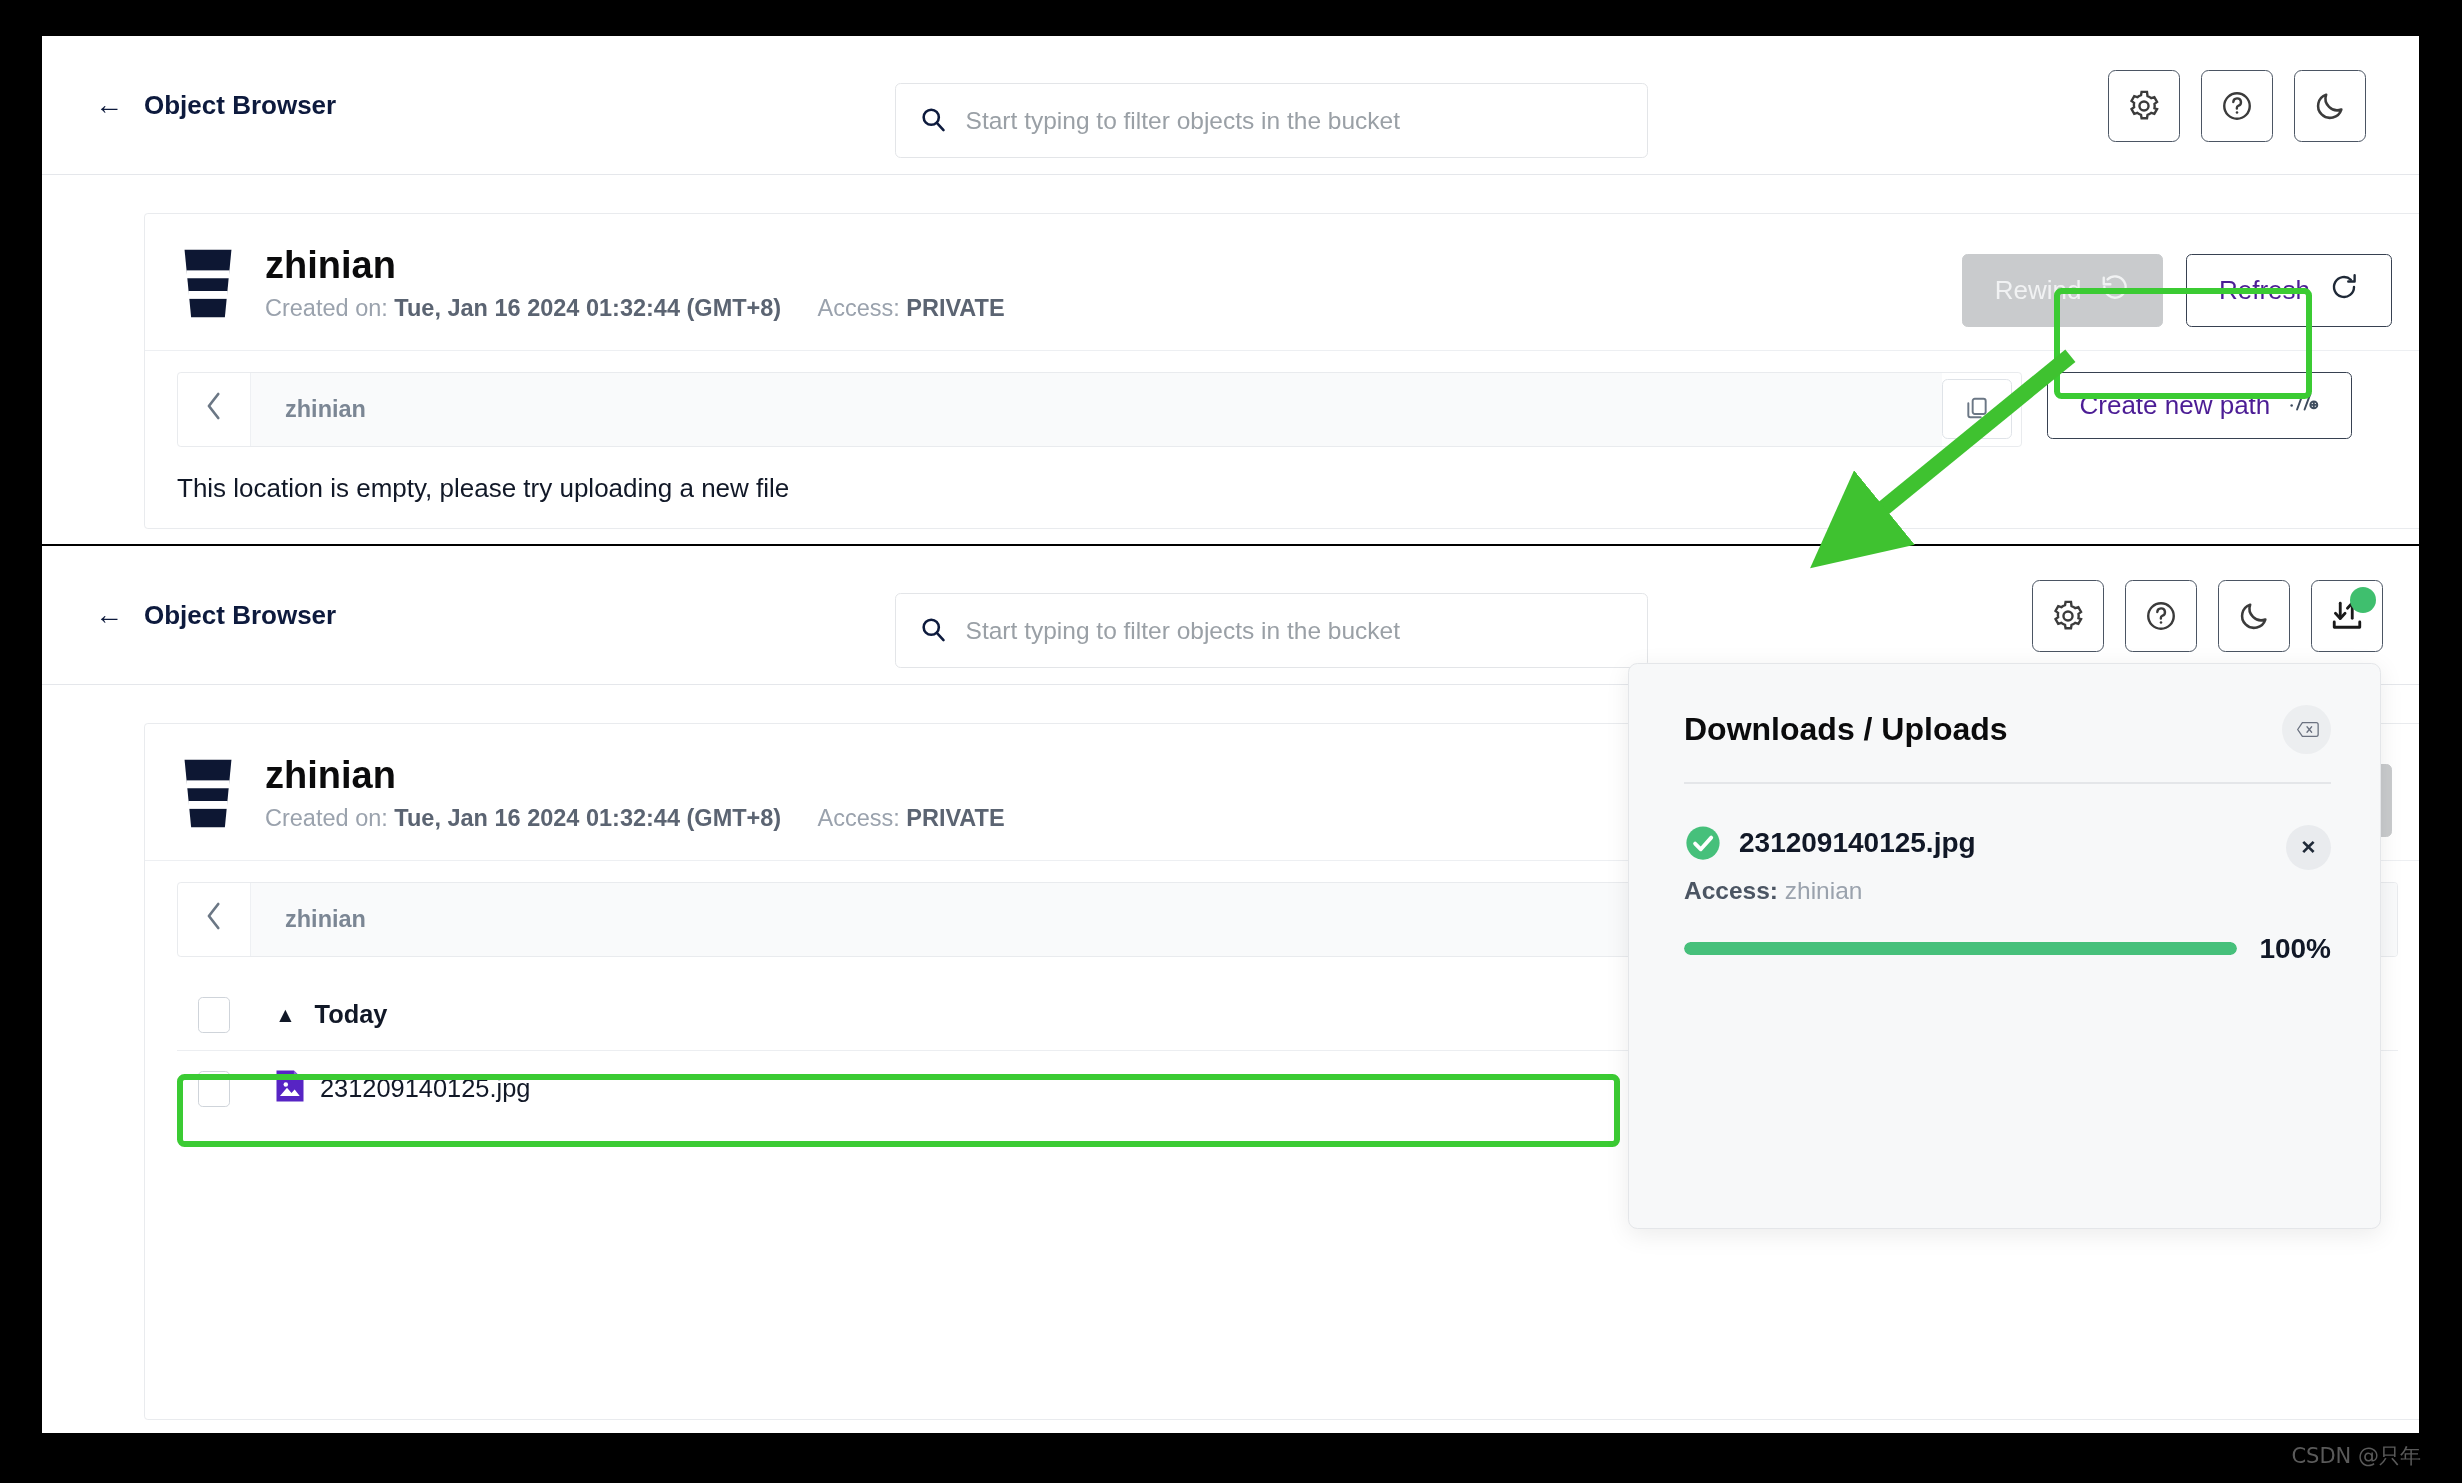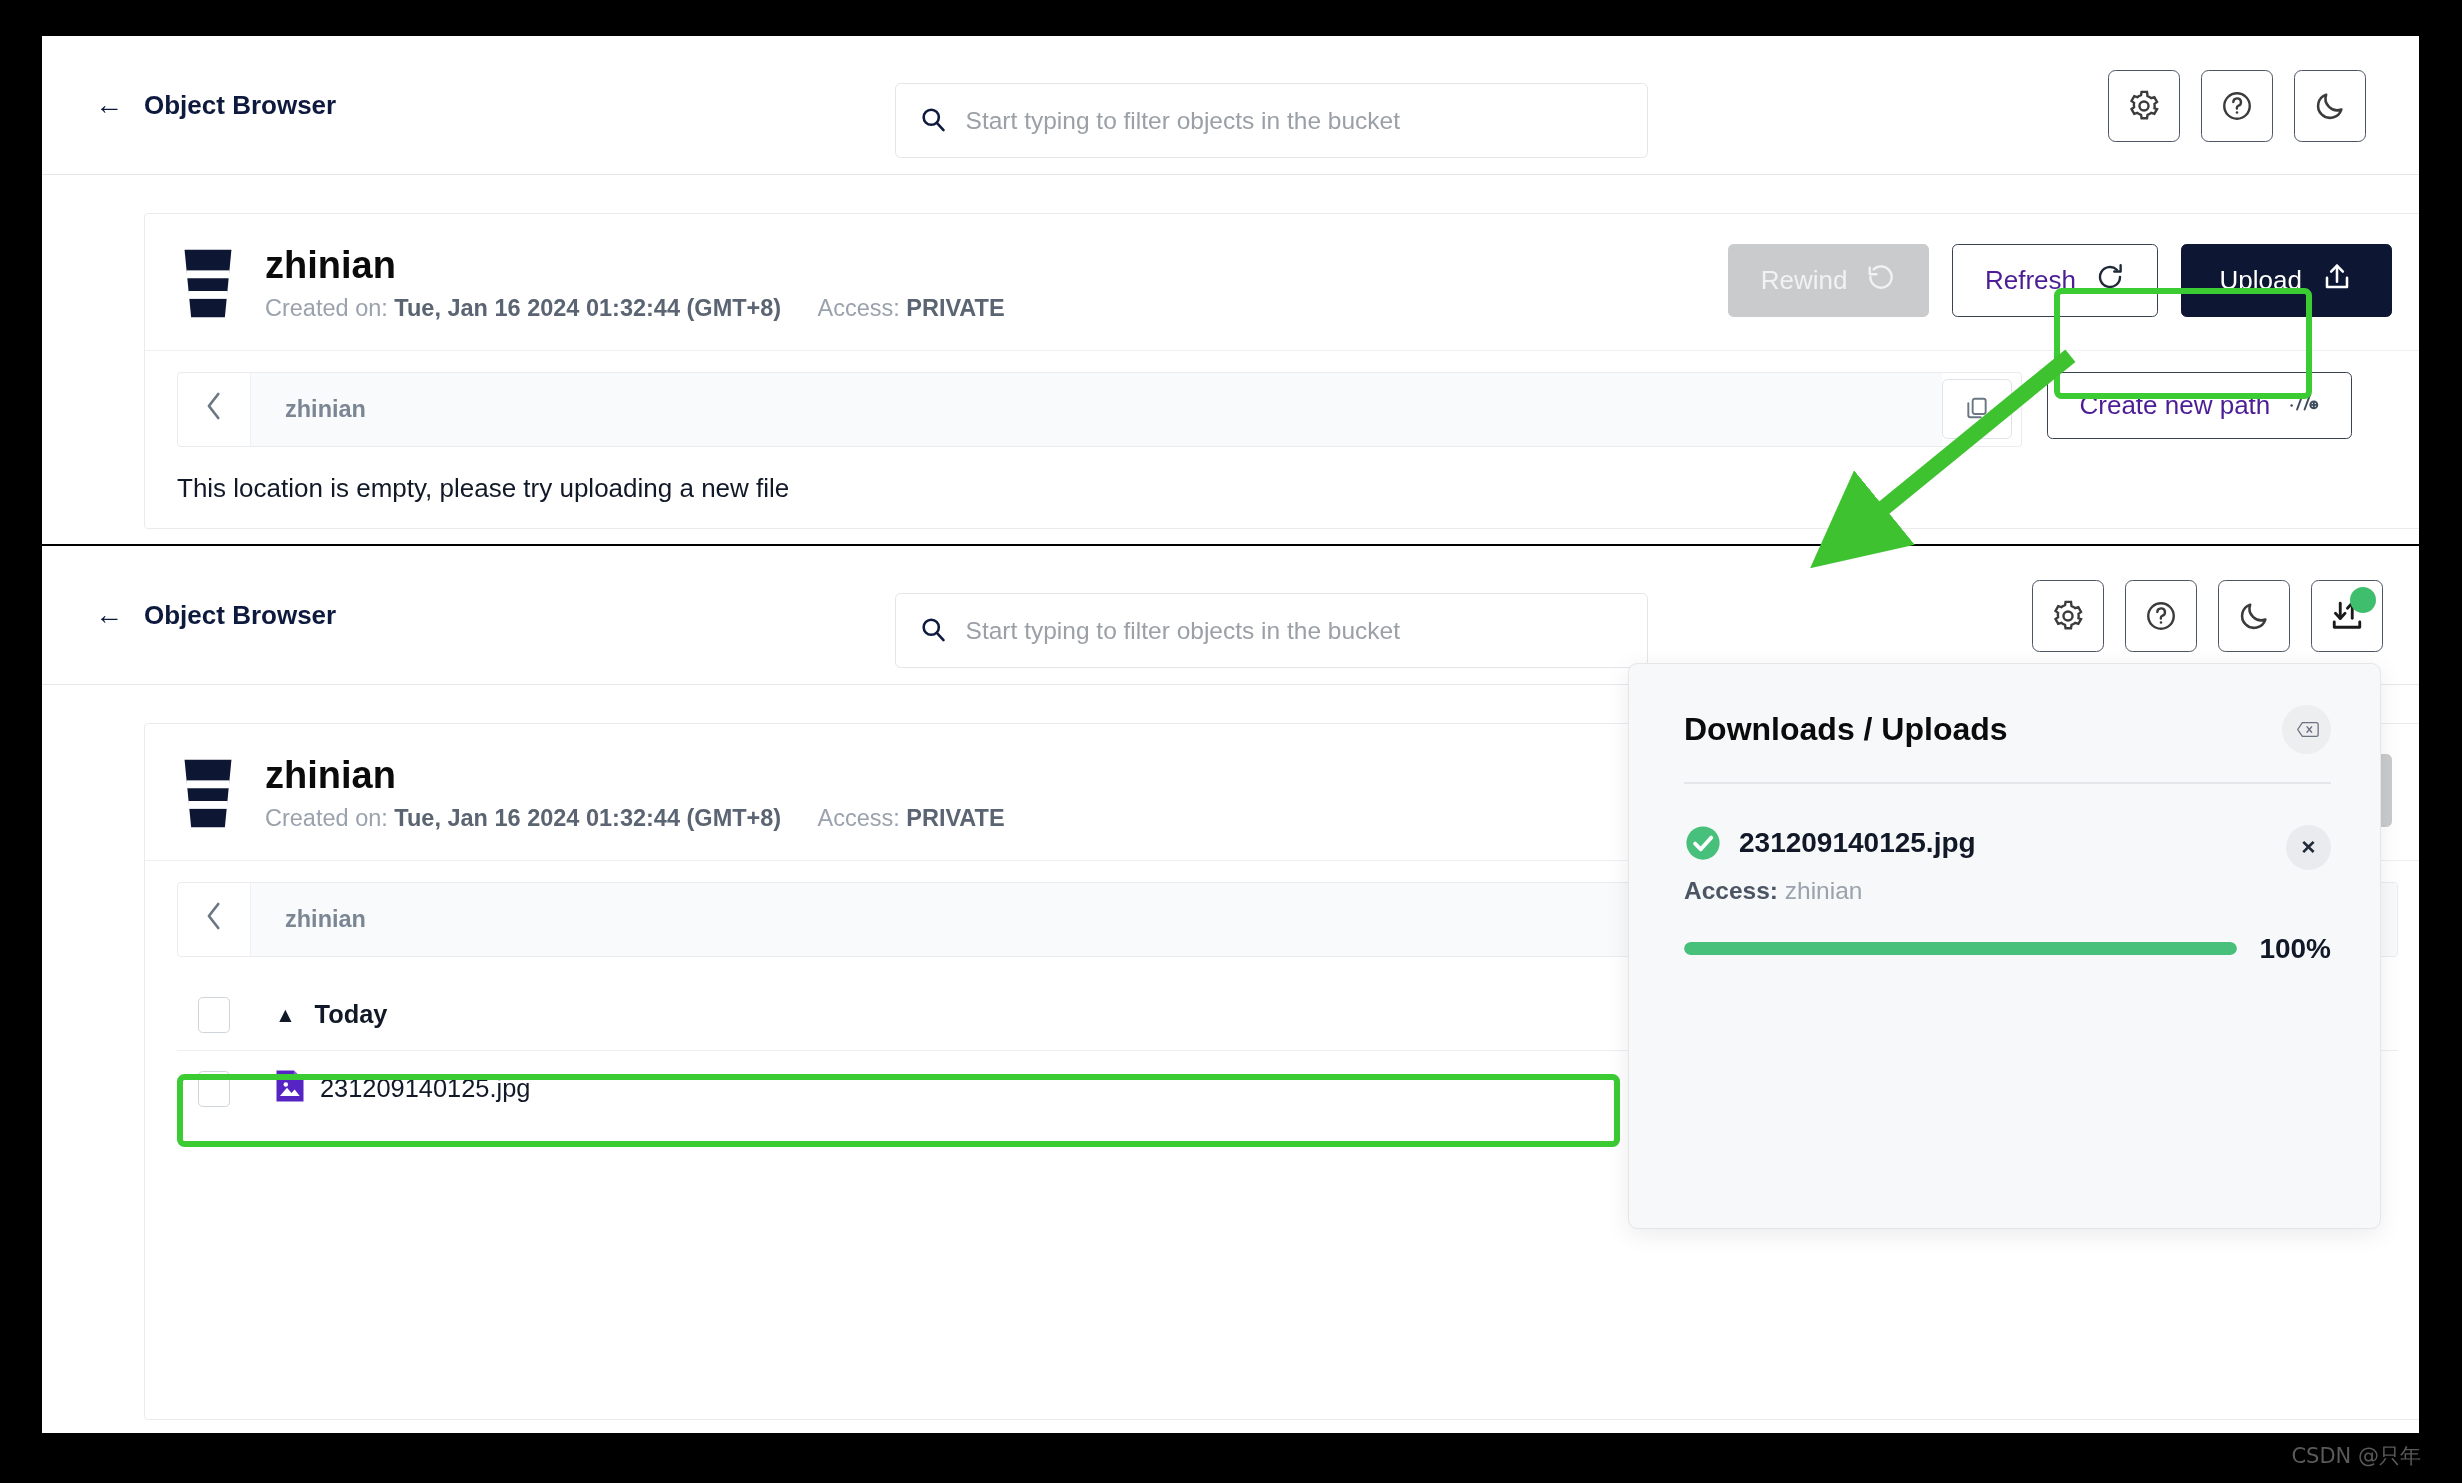--- a/index.html
+++ b/index.html
@@ -79,21 +79,21 @@
     position: relative;
     border-bottom: 1.9px solid #edeff2;
     min-height: 130px;
   }
   .bucket-icon { width: 62px; height: 75px; margin-right: 26px; flex: none; }
   .bucket-title { font-size: 38px; font-weight: bold; color: #0b0b0c; line-height: 1.05; }
   .bucket-meta { margin-top: 9px; font-size: 23.5px; color: #9aa2ad; white-space: nowrap; }
   .bucket-meta b { color: #5b6472; font-weight: bold; }
   .bucket-meta .sp { display:inline-block; width: 24.5px; }
 
-  .head-actions { position: absolute; right: 0px; top: 30px; display: flex; gap: 22.6px; }
+  .head-actions { position: absolute; right: 0px; top: 40px; display: flex; gap: 22.6px; }
   .btn {
     height: 73px; border-radius: 5.6px;
     display: flex; align-items: center; justify-content: center; gap: 19px;
     font-size: 26px; padding: 0 32px; cursor: pointer; white-space: nowrap;
   }
   .btn-disabled { background: #c9cbcd; color: #f1f2f3; border: 1.9px solid #c9cbcd; cursor: default; }
   .btn-outline { background: #fff; color: #4c1d95; border: 1.9px solid #374151; }
   .btn-dark { background: #0d1733; color: #ffffff; border: 1.9px solid #0d1733; }
 
   .hl-box { position: absolute; border: 6.6px solid #3bcb33; border-radius: 7.5px; pointer-events: none; }
@@ -262,30 +262,20 @@
           </div>
           <div class="btn btn-outline">
             <span>Refresh</span>
             <span>
               <svg width="30" height="30" viewBox="0 0 24 24" fill="none" stroke="#1f2937" stroke-width="1.9">
                 <path d="M20 12a8 8 0 1 1-2.5-5.8" stroke-linecap="round"></path>
                 <polyline points="20.5,2.5 20.5,7.6 15.4,7.6" stroke-linecap="round" stroke-linejoin="round"></polyline>
               </svg>
             </span>
           </div>
-          <div class="btn btn-dark" style="padding:0 38px;">
-            <span>Upload</span>
-            <span>
-              <svg width="32" height="32" viewBox="0 0 24 24" fill="none" stroke="#ffffff" stroke-width="1.9">
-                <path d="M12 15.5V3.5" stroke-linecap="round"></path>
-                <polyline points="7.6,7.9 12,3.4 16.4,7.9" stroke-linecap="round" stroke-linejoin="round"></polyline>
-                <polyline points="4.5,12.5 4.5,19.5 19.5,19.5 19.5,12.5" stroke-linecap="round" stroke-linejoin="round"></polyline>
-              </svg>
-            </span>
-          </div>
         </div>
       </div>
 
       <div class="crumb-row">
         <div class="crumb">
           <div class="crumb-back">
             <span>
               <svg width="24.5" height="32" viewBox="0 0 16 24" fill="none" stroke="#6b7785" stroke-width="2">
                 <polyline points="11,3 4,12 11,21" stroke-linecap="round" stroke-linejoin="round"></polyline>
               </svg>

